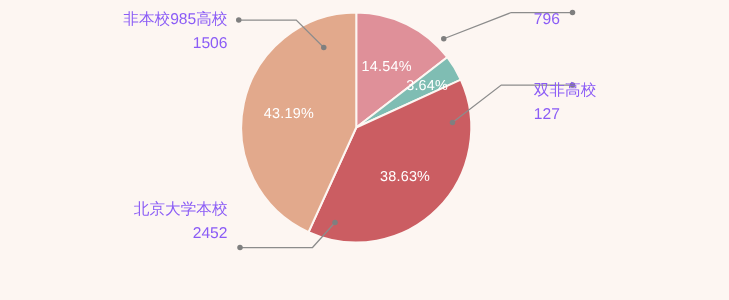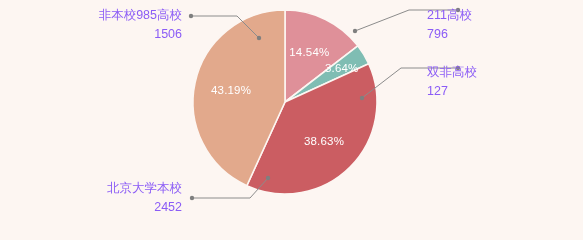--- a/index.html
+++ b/index.html
@@ -60,21 +60,21 @@
   .label-right .cat-name,
   .label-right .cat-val {
     text-align: left;
   }
   .label-left .cat-name,
   .label-left .cat-val {
     text-align: right;
   }
   #label-0 { left: 427px; top: 6px; }
   #label-1 { left: 427px; top: 63px; }
-  #label-2 { left: 28px; top: 179px; width: 154px; }
+  #label-2 { left: 28px; top: 158px; width: 154px; }
   #label-3 { left: 28px; top: 6px; width: 154px; }
 </style>
 </head>
 <body>
 
 <div id="chart-root">
 
   <svg class="pie-svg" viewBox="0 0 583 211">
 
     <g>
@@ -104,21 +104,20 @@
       <circle class="leader-dot" cx="268" cy="178" r="2.2"></circle>
       <circle class="leader-dot" cx="192" cy="198" r="2.2"></circle>
 
       <polyline class="leader-line" points="259,38 237,16 191,16"></polyline>
       <circle class="leader-dot" cx="259" cy="38" r="2.2"></circle>
       <circle class="leader-dot" cx="191" cy="16" r="2.2"></circle>
     </g>
   </svg>
 
   <div class="cat-label label-right" id="label-0">
-    <span class="cat-name">211高校</span>
     <span class="cat-val">796</span>
   </div>
 
   <div class="cat-label label-right" id="label-1">
     <span class="cat-name">双非高校</span>
     <span class="cat-val">127</span>
   </div>
 
   <div class="cat-label label-left" id="label-2">
     <span class="cat-name">北京大学本校</span>

